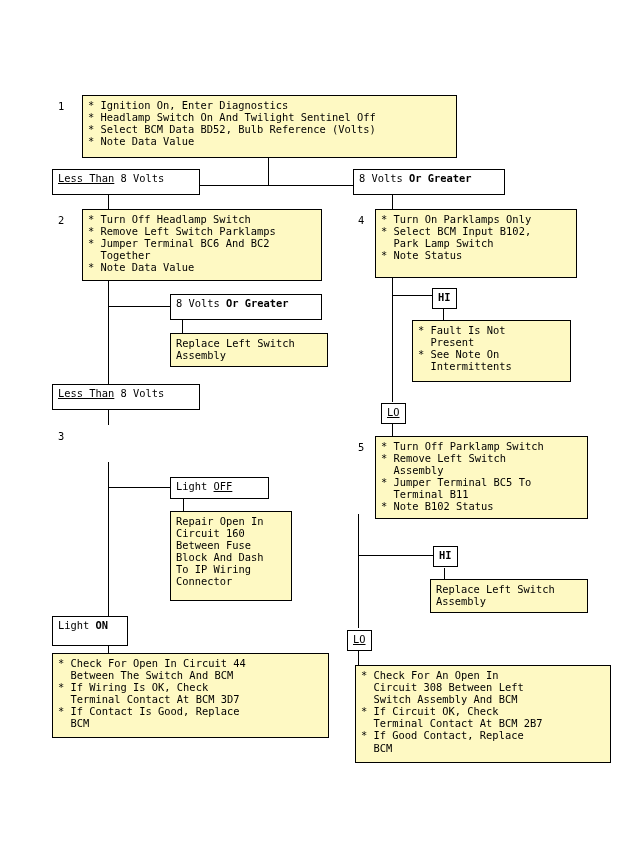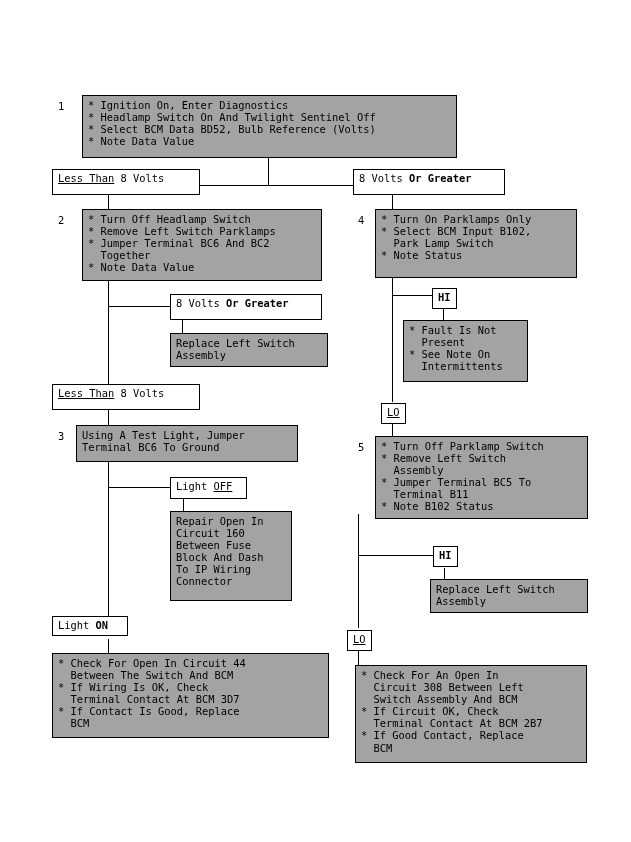--- a/index.html
+++ b/index.html
@@ -2,21 +2,21 @@
 <html><head>
 <meta charset="utf-8">
 <style>
   html,body{margin:0;padding:0;background:#ffffff;}
   body{
     width:631px;height:842px;position:relative;overflow:hidden;
     font-family:"DejaVu Sans Mono","Liberation Mono",monospace;
     color:#000000;
   }
   #canvas{position:absolute;left:0;top:0;width:631px;height:842px;}
-  .node{position:absolute;box-sizing:border-box;border:1px solid #000;background:#a3a3a3;
+  .node{position:absolute;box-sizing:border-box;border:1px solid #000;background:#fef9c3;
         font-size:10.4px;line-height:12.1px;padding:3px 4px 3px 5px;white-space:pre;z-index:3;}
   .label{position:absolute;box-sizing:border-box;border:1px solid #000;background:#fff;
          font-size:10.4px;line-height:12.1px;padding:2px 4px 2px 5px;white-space:pre;z-index:4;}
   .stepnum{position:absolute;font-size:10.4px;line-height:12.1px;z-index:3;background:transparent;}
   .title{position:absolute;font-size:11.2px;line-height:13px;white-space:pre;z-index:3;}
   .ln{position:absolute;background:#000;z-index:1;}
   .hz{height:1px;}
   .vt{width:1px;}
 </style>
 </head>
@@ -89,67 +89,65 @@
   Park Lamp Switch
 * Note Status</div>
 
   <div class="label" style="left:170px;top:294px;width:152px;height:26px;"><span>8 Volts </span><span style="font-weight:bold;">Or Greater</span></div>
 
   <div class="node" style="left:170px;top:333px;width:158px;height:34px;">Replace Left Switch
 Assembly</div>
 
   <div class="label" style="left:432px;top:288px;width:25px;height:21px;"><span style="font-weight:bold;">HI</span></div>
 
-  <div class="node" style="left:403px;top:320px;width:125px;height:62px;">* Fault Is Not
+  <div class="node" style="left:412px;top:320px;width:159px;height:62px;">* Fault Is Not
   Present
 * See Note On
   Intermittents</div>
 
   <div class="label" style="left:52px;top:384px;width:148px;height:26px;"><span style="text-decoration:underline;">Less Than</span><span> 8 Volts</span></div>
 
   <div class="label" style="left:381px;top:403px;width:25px;height:21px;"><span style="text-decoration:underline;">LO</span></div>
 
   <div class="stepnum" style="left:58px;top:430px;">3</div>
-  <div class="node" style="left:76px;top:425px;width:222px;height:37px;">Using A Test Light, Jumper
-Terminal BC6 To Ground</div>
 
   <div class="stepnum" style="left:358px;top:441px;">5</div>
   <div class="node" style="left:375px;top:436px;width:213px;height:83px;">* Turn Off Parklamp Switch
 * Remove Left Switch
   Assembly
 * Jumper Terminal BC5 To
   Terminal B11
 * Note B102 Status</div>
 
-  <div class="label" style="left:170px;top:477px;width:77px;height:22px;"><span>Light </span><span style="text-decoration:underline;">OFF</span></div>
+  <div class="label" style="left:170px;top:477px;width:99px;height:22px;"><span>Light </span><span style="text-decoration:underline;">OFF</span></div>
 
   <div class="node" style="left:170px;top:511px;width:122px;height:90px;">Repair Open In
 Circuit 160
 Between Fuse
 Block And Dash
 To IP Wiring
 Connector</div>
 
   <div class="label" style="left:433px;top:546px;width:25px;height:21px;"><span style="font-weight:bold;">HI</span></div>
 
   <div class="node" style="left:430px;top:579px;width:158px;height:34px;">Replace Left Switch
 Assembly</div>
 
-  <div class="label" style="left:52px;top:616px;width:76px;height:20px;"><span>Light </span><span style="font-weight:bold;">ON</span></div>
+  <div class="label" style="left:52px;top:616px;width:76px;height:30px;"><span>Light </span><span style="font-weight:bold;">ON</span></div>
 
   <div class="label" style="left:347px;top:630px;width:25px;height:21px;"><span style="text-decoration:underline;">LO</span></div>
 
   <div class="node" style="left:52px;top:653px;width:277px;height:85px;">* Check For Open In Circuit 44
   Between The Switch And BCM
 * If Wiring Is OK, Check
   Terminal Contact At BCM 3D7
 * If Contact Is Good, Replace
   BCM</div>
 
-  <div class="node" style="left:355px;top:665px;width:232px;height:98px;">* Check For An Open In
+  <div class="node" style="left:355px;top:665px;width:256px;height:98px;">* Check For An Open In
   Circuit 308 Between Left
   Switch Assembly And BCM
 * If Circuit OK, Check
   Terminal Contact At BCM 2B7
 * If Good Contact, Replace
   BCM</div>
 
 </div>
 
 </body></html>

